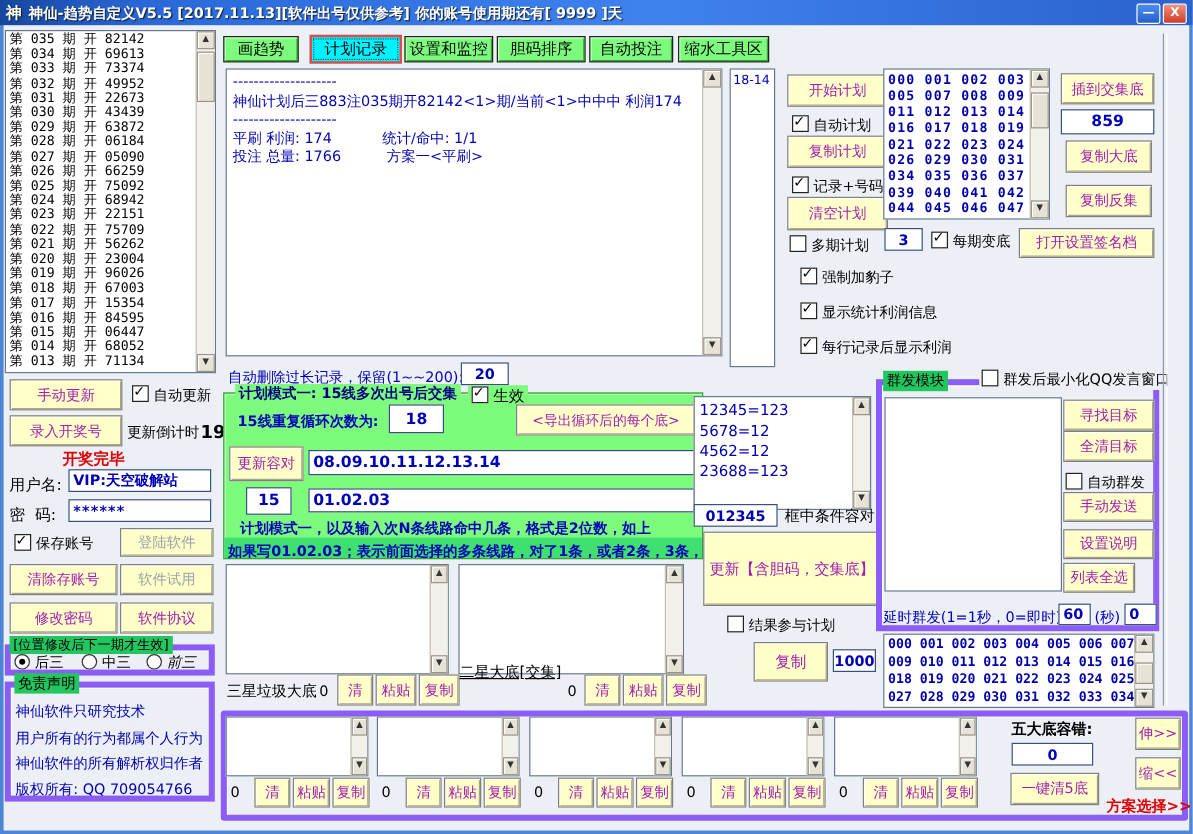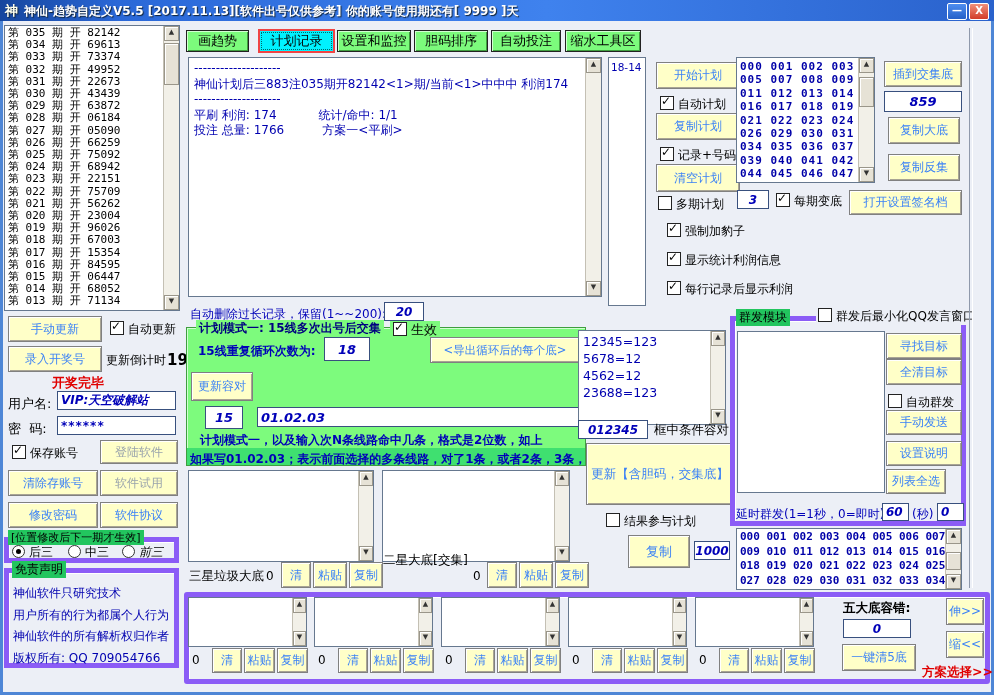--- a/index.html
+++ b/index.html
@@ -13,21 +13,21 @@
   .ticon{position:absolute;left:5px;top:2px;width:16px;height:16px;font-size:13px;font-weight:bold;
     color:#ffe;text-shadow:1px 1px 1px #123;}
   .ttext{position:absolute;left:24px;top:3px;font-size:12px;font-weight:bold;white-space:nowrap;
     text-shadow:1px 1px 1px #123;}
   .wbtn{position:absolute;top:3px;width:18px;height:15px;font-size:10px;line-height:13px;text-align:center;
     color:#fff;font-weight:bold;border:1px solid #fff;border-radius:2px;}
   .wbtn.min{right:27px;background:linear-gradient(#4e8ef0,#2560c8);}
   .wbtn.cls{right:5px;background:linear-gradient(#f0907a,#d23c28);}
   
   .btn{background:#FFFFC8;border:1px solid #808080;box-shadow:inset 1px 1px 0 #fff,inset -1px -1px 0 #a8a494;
-    color:#3b82f6;font-size:12px;display:flex;align-items:center;justify-content:center;white-space:nowrap;cursor:default;}
+    color:#a21caf;font-size:12px;display:flex;align-items:center;justify-content:center;white-space:nowrap;cursor:default;}
   .btn.dis{color:#9aa4ac;}
   .gbtn{background:#7CFB7C;border:1px solid #222;box-shadow:inset 1px 1px 0 #d2ffd2,inset -1px -1px 0 #3f9e3f;
     color:#000;font-size:13px;display:flex;align-items:center;justify-content:center;}
   .gbtn.act{background:#00F2FF;border:2px solid #ef4444;box-shadow:none;outline:1px dotted #066;outline-offset:-4px;}
   
   .lbwrap{background:#fff;border:1px solid #66788f;display:flex;}
   .lbc{flex:1;overflow:hidden;padding:1px 3px;}
   .hrow{font-family:"DejaVu Sans Mono",monospace;font-size:11px;line-height:12.2px;color:#000;white-space:pre;}
   .logrow{font-size:12px;line-height:15.5px;color:#0000B0;white-space:pre;}
   .prow{font-family:"DejaVu Sans Mono",monospace;font-size:11px;line-height:13.4px;color:#0000A8;font-weight:bold;letter-spacing:1px;white-space:pre;}
@@ -37,21 +37,21 @@
   .dline{font-size:12px;line-height:21.5px;color:#0000B0;white-space:nowrap;}
   
   .vs{width:15px;background:#f2f0e8;border-left:1px solid #c4c0b4;display:flex;flex-direction:column;}
   .vs.w13{width:13px;}
   .sb{height:13px;background:#e6e2d6;border:1px solid #9a968a;box-shadow:inset 1px 1px 0 #fff;
     font-size:7px;line-height:11px;text-align:center;color:#333;}
   .tk{flex:1;position:relative;}
   .th{position:absolute;left:0;right:0;background:#e6e2d6;border:1px solid #9a968a;box-shadow:inset 1px 1px 0 #fff;}
   
   .inp{background:#fff;border:1px solid #38507e;color:#0000B8;font-weight:bold;font-size:12px;
-    display:flex;align-items:center;white-space:nowrap;overflow:hidden;padding:0 3px;font-style:italic;}
+    display:flex;align-items:center;white-space:nowrap;overflow:hidden;padding:0 3px;}
   .inp.ctr{justify-content:center;}
   
   .cbrow{font-size:12px;color:#000;white-space:nowrap;}
   .cb{width:12px;height:12px;background:#fff;border:1px solid #222;display:inline-block;position:relative;vertical-align:-2px;}
   .cb.on::after{content:"✓";position:absolute;left:0;top:-3px;font-size:12px;font-weight:bold;color:#000;}
   .radio{width:11px;height:11px;border-radius:50%;background:#fff;border:1px solid #333;display:inline-block;position:relative;vertical-align:-2px;}
   .radio.on::after{content:"";position:absolute;left:3px;top:3px;width:5px;height:5px;border-radius:50%;background:#000;}
   .cbl{margin-left:4px;}
   
   .group{border:5px solid #8b5cf6;box-shadow:inset 1px 1px 0 #fff;}
@@ -216,20 +216,21 @@
   <div class="t lbl navy" style="left:190px;top:306px;">自动删除过长记录，保留(1~~200):</div>
   <div class="t inp ctr" style="left:384px;top:302px;width:40px;height:19px;">20</div>
 
   <div class="t" id="greenpanel" style="left:186px;top:327px;width:400px;height:139px;"></div>
   <div class="t gt green" style="left:196px;top:320px;">计划模式一: 15线多次出号后交集</div>
   <div class="t cbrow" style="left:390px;top:321px;background:#7DFB7D;padding:0 3px;font-size:13px;"><span class="cb on"></span><span class="cbl">生效</span></div>
   <div class="t lbl navy bold" style="left:198px;top:343px;">15线重复循环次数为:</div>
   <div class="t inp ctr" style="left:324px;top:337px;width:46px;height:24px;font-size:13px;">18</div>
   <div class="t btn" style="left:430px;top:337px;width:150px;height:26px;font-size:11.5px;">&lt;导出循环后的每个底&gt;</div>
   <div class="t btn" style="left:191px;top:372px;width:62px;height:29px;">更新容对</div>
+  <div class="t inp" style="left:257px;top:375px;width:322px;height:21px;font-size:13px;">08.09.10.11.12.13.14</div>
   <div class="t inp ctr" style="left:205px;top:406px;width:38px;height:23px;font-size:13px;">15</div>
   <div class="t inp" style="left:257px;top:407px;width:322px;height:20px;font-size:13px;">01.02.03</div>
   <div class="t lbl navy bold" style="left:200px;top:432px;">计划模式一，以及输入次N条线路命中几条，格式是2位数，如上</div>
   <div class="t hint2bar" style="left:187px;top:448px;width:398px;height:17px;"><span class="lbl navy bold" style="margin-left:3px;">如果写01.02.03；表示前面选择的多条线路，对了1条，或者2条，3条，</span></div>
 
   <div class="t lbwrap" style="left:578px;top:330px;width:148px;height:95px;">
     <div class="lbc" style="padding:2px 4px;">
         <div class="crow">12345=123</div>
         <div class="crow">5678=12</div>
         <div class="crow">4562=12</div>
@@ -296,21 +297,21 @@
   <div class="t btn" style="left:349px;top:562px;width:34px;height:26px;">复制</div>
 
   <div class="t lbwrap" style="left:382px;top:470px;width:188px;height:92px;">
     <div class="lbc"></div>
     <div class="vs" style="width:14px;">
         <div class="sb">▲</div>
         <div class="tk"></div>
         <div class="sb">▼</div>
       </div>
   </div>
-  <div class="t lbl" style="left:383px;top:552px;font-size:12.5px;">二星大底[交集]</div>
+  <div class="t lbl" style="left:383px;top:552px;font-size:12.5px;text-decoration:underline;">二星大底[交集]</div>
   <div class="t lbl" style="left:473px;top:569px;">0</div>
   <div class="t btn" style="left:487px;top:562px;width:30px;height:26px;">清</div>
   <div class="t btn" style="left:519px;top:562px;width:34px;height:26px;">粘贴</div>
   <div class="t btn" style="left:555px;top:562px;width:34px;height:26px;">复制</div>
 
   <div class="t group" style="left:184px;top:592px;width:806px;height:92px;border-radius:3px;"></div>
 
   <div class="t lbwrap" style="left:188px;top:597px;width:119px;height:50px;">
       <div class="lbc"></div>
       <div class="vs w13">

